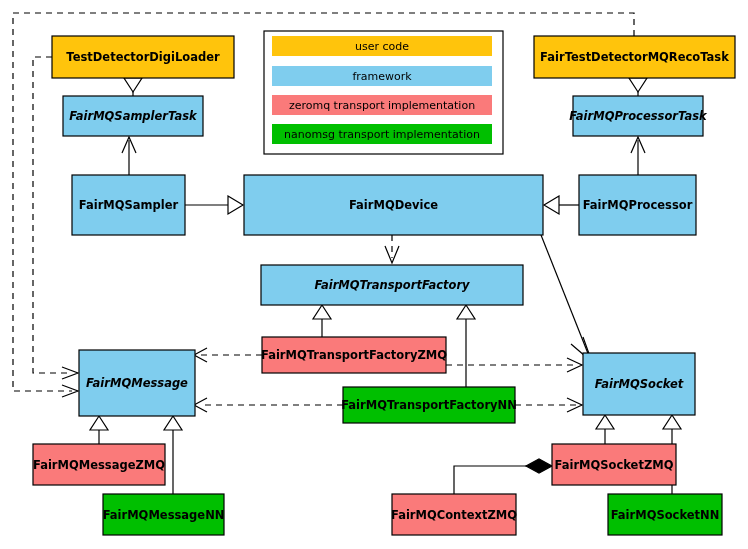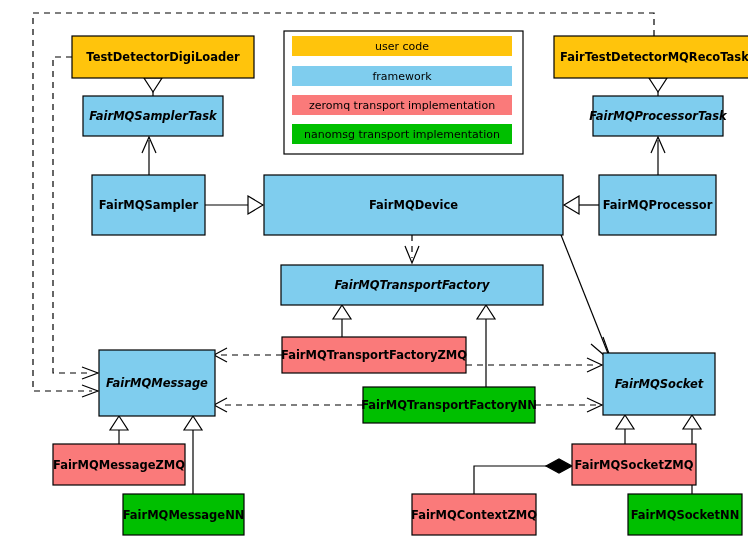--- a/index.html
+++ b/index.html
@@ -10,21 +10,20 @@
   body {
     width: 748px;
     height: 549px;
     font-family: "DejaVu Sans", sans-serif;
     overflow: hidden;
   }
   #diagram-root {
     position: relative;
     width: 600px;
     height: 549px;
-    padding-left: 20px;
   }
   svg#uml-canvas {
     display: block;
     width: 748px;
     height: 549px;
   }
   .node-box {
     stroke: #000000;
     stroke-width: 1.2;
   }

